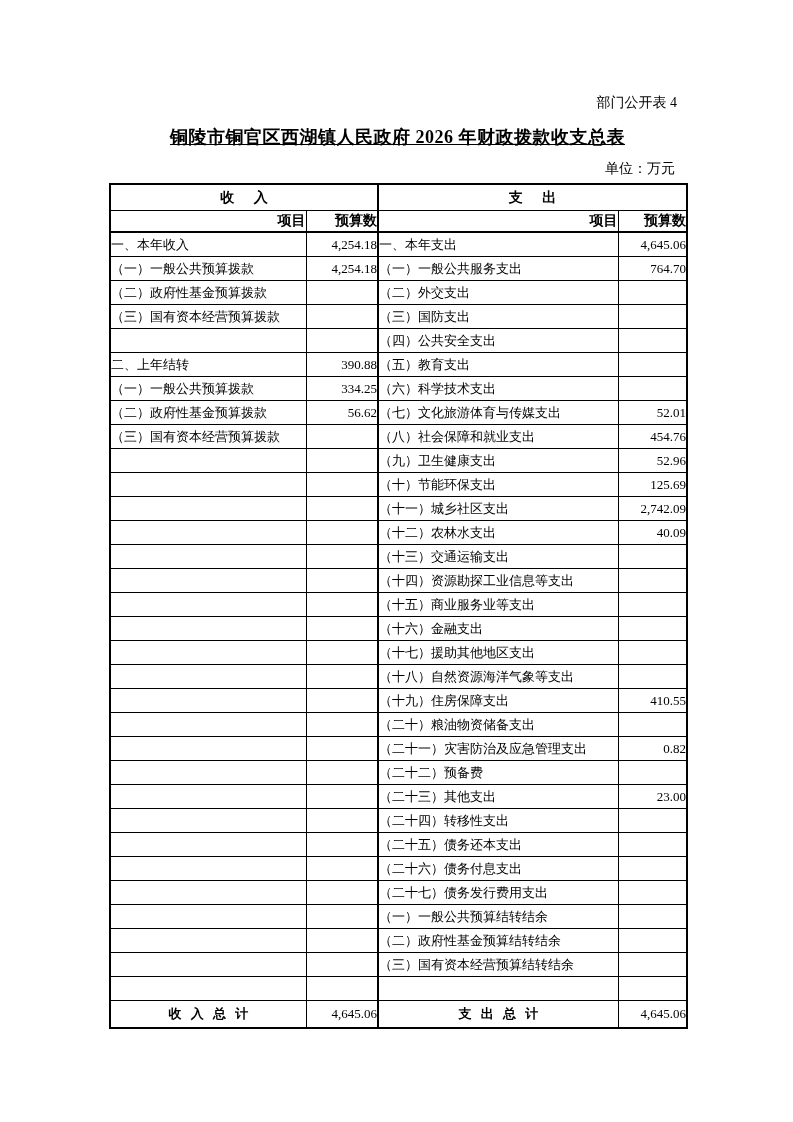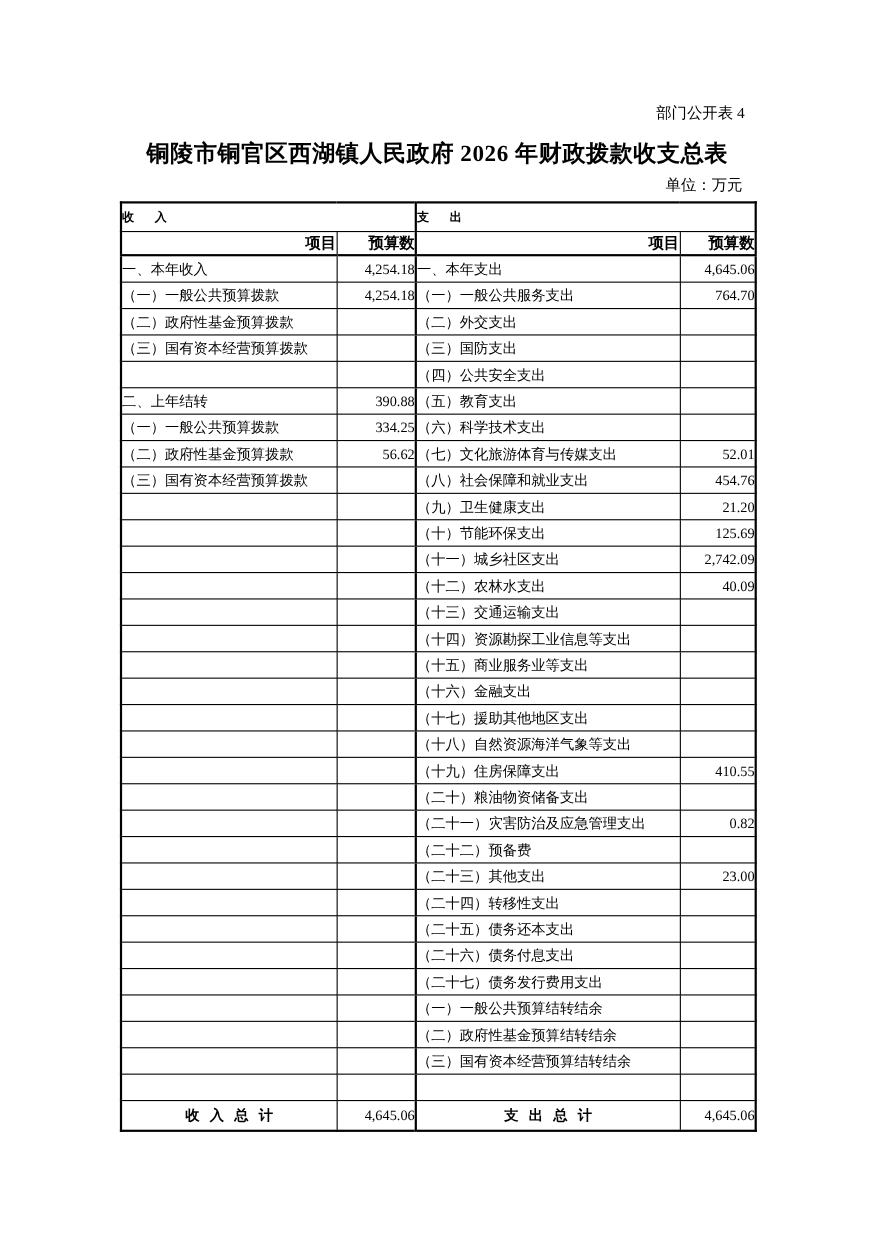--- a/index.html
+++ b/index.html
@@ -23,24 +23,25 @@
     font-size: 14px;
     white-space: nowrap;
   }
   .title {
     position: absolute;
     top: 125px;
     left: 109px;
     width: 577px;
     margin: 0;
     text-align: center;
-    font-size: 21px;
+    font-size: 18px;
     font-weight: bold;
     letter-spacing: 0.5px;
     white-space: nowrap;
+    text-decoration: underline;
   }
   .unit-note {
     position: absolute;
     top: 160px;
     right: 118px;
     font-size: 14px;
     white-space: nowrap;
   }
   table.budget-table {
     position: absolute;
@@ -53,23 +54,23 @@
   }
   .budget-table th, .budget-table td {
     border: 1px solid #000;
     padding: 0;
     overflow: hidden;
     white-space: nowrap;
     vertical-align: middle;
   }
   .half-header {
     height: 25px;
-    font-size: 11px;
+    font-size: 14px;
     font-weight: bold;
-    text-align: left;
+    text-align: center;
     word-spacing: 16px;
   }
   .col-header {
     height: 20px;
     font-size: 14px;
     font-weight: bold;
     text-align: right;
     border-bottom: 2px solid #000 !important;
   }
   .budget-table td {
@@ -188,21 +189,21 @@
         <tr>
           <td class="item">（三）国有资本经营预算拨款</td>
           <td class="val"></td>
           <td class="item mid">（八）社会保障和就业支出</td>
           <td class="val">454.76</td>
         </tr>
         <tr>
           <td class="item"></td>
           <td class="val"></td>
           <td class="item mid">（九）卫生健康支出</td>
-          <td class="val">21.20</td>
+          <td class="val">52.96</td>
         </tr>
         <tr>
           <td class="item"></td>
           <td class="val"></td>
           <td class="item mid">（十）节能环保支出</td>
           <td class="val">125.69</td>
         </tr>
         <tr>
           <td class="item"></td>
           <td class="val"></td>

